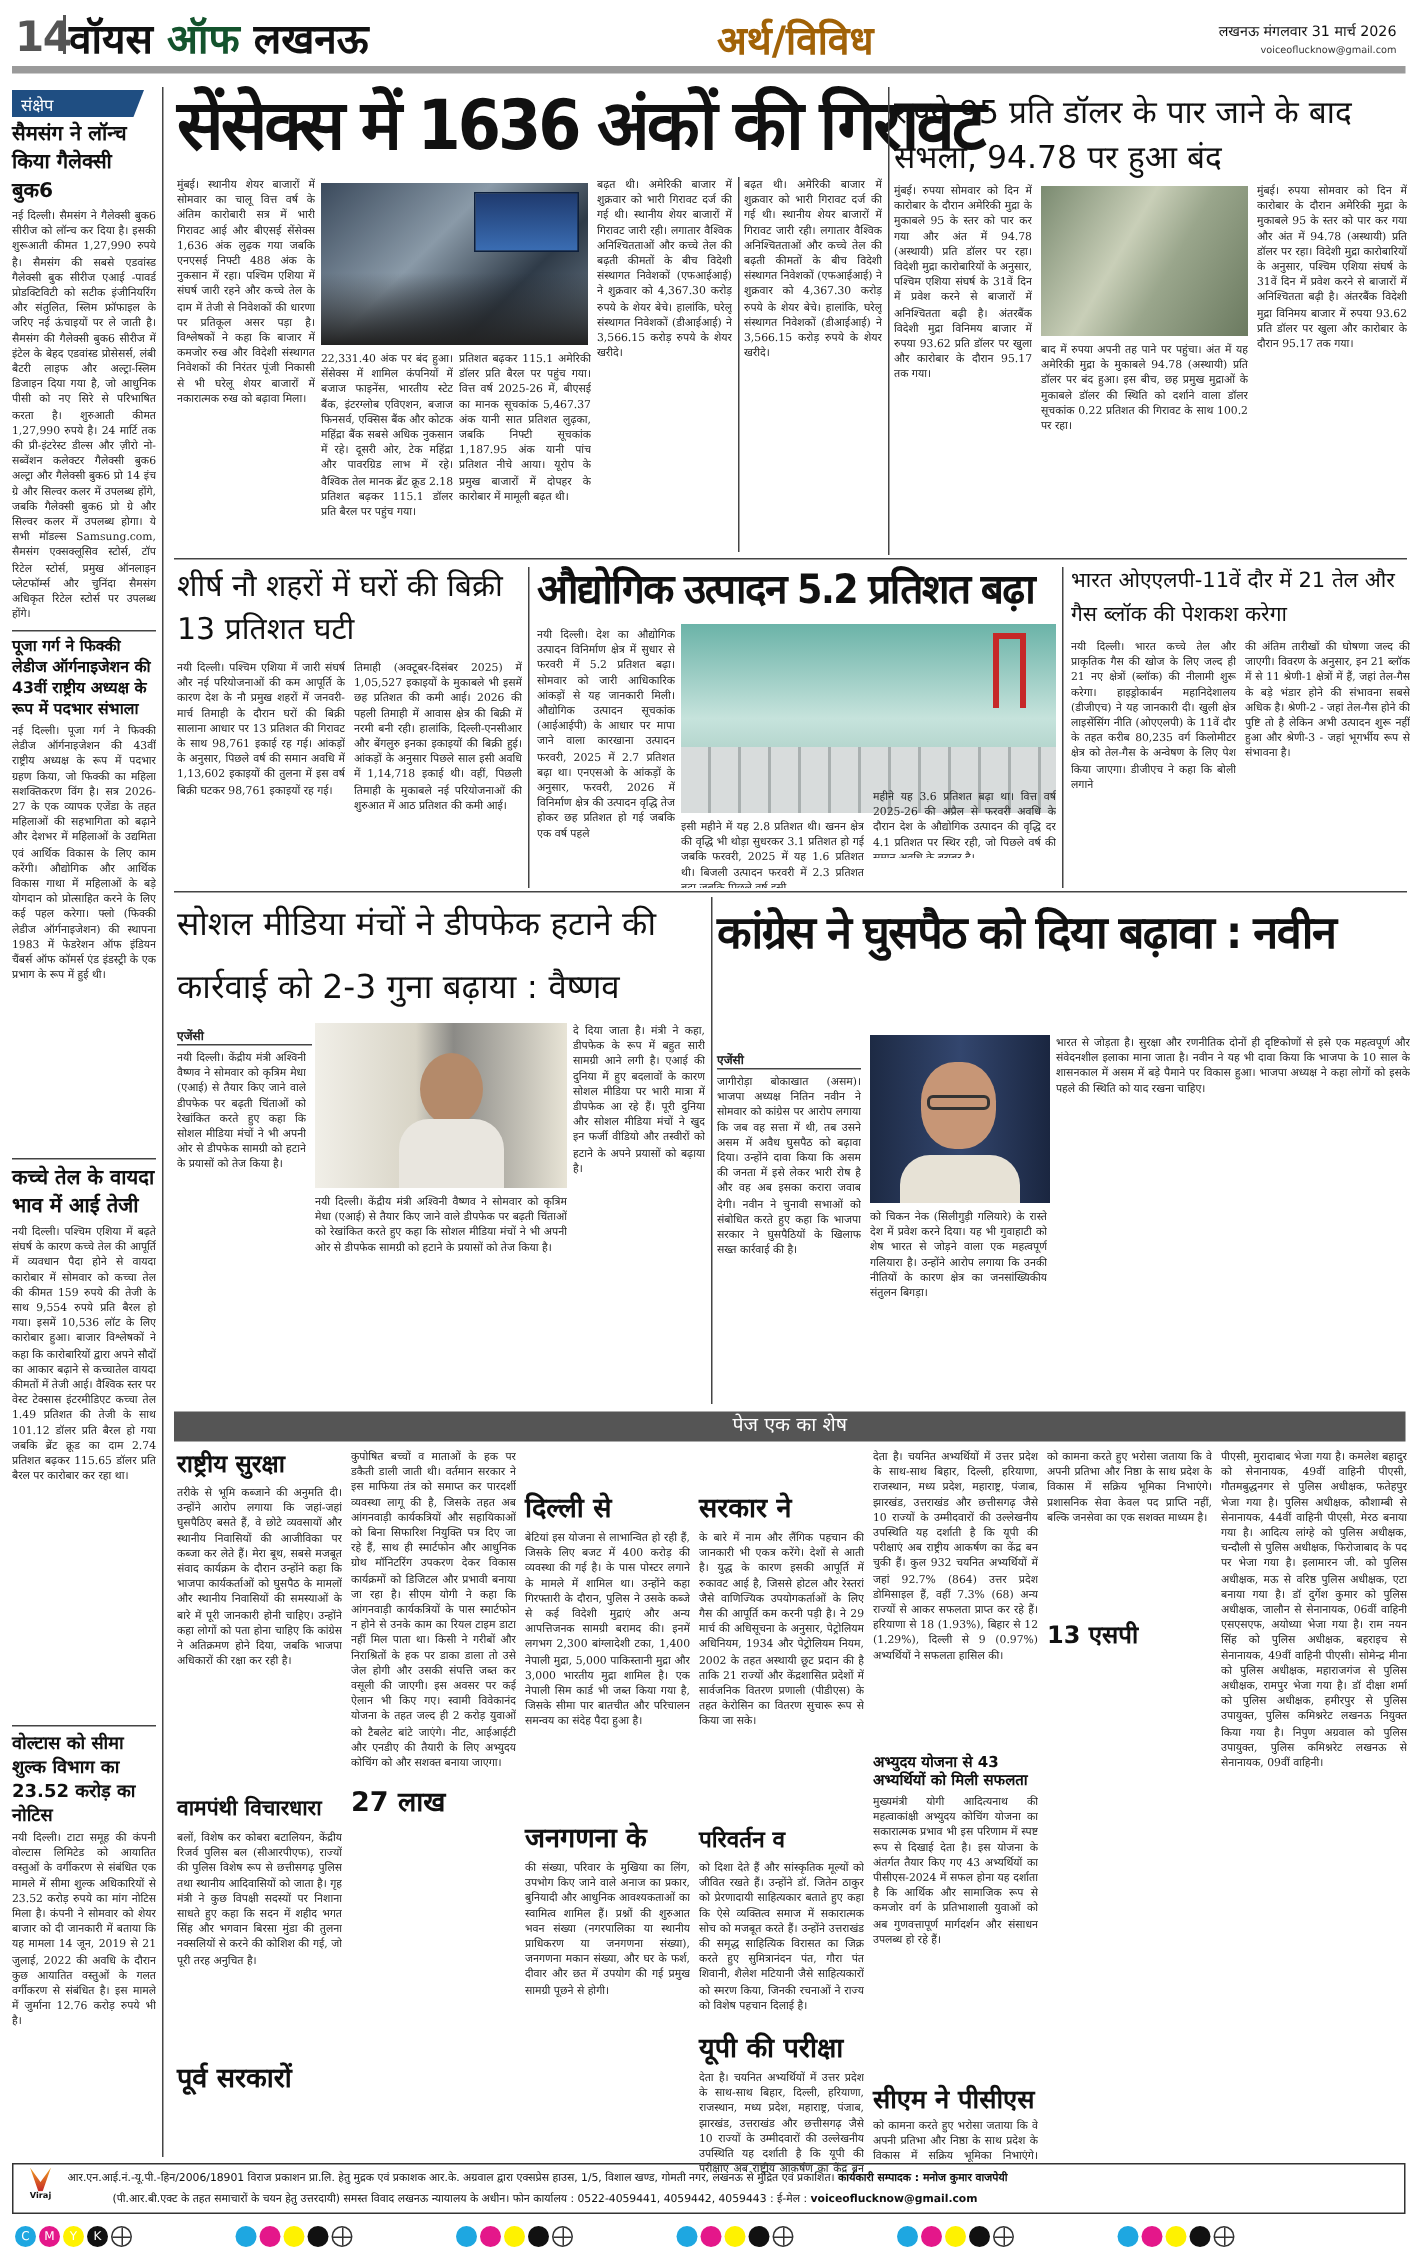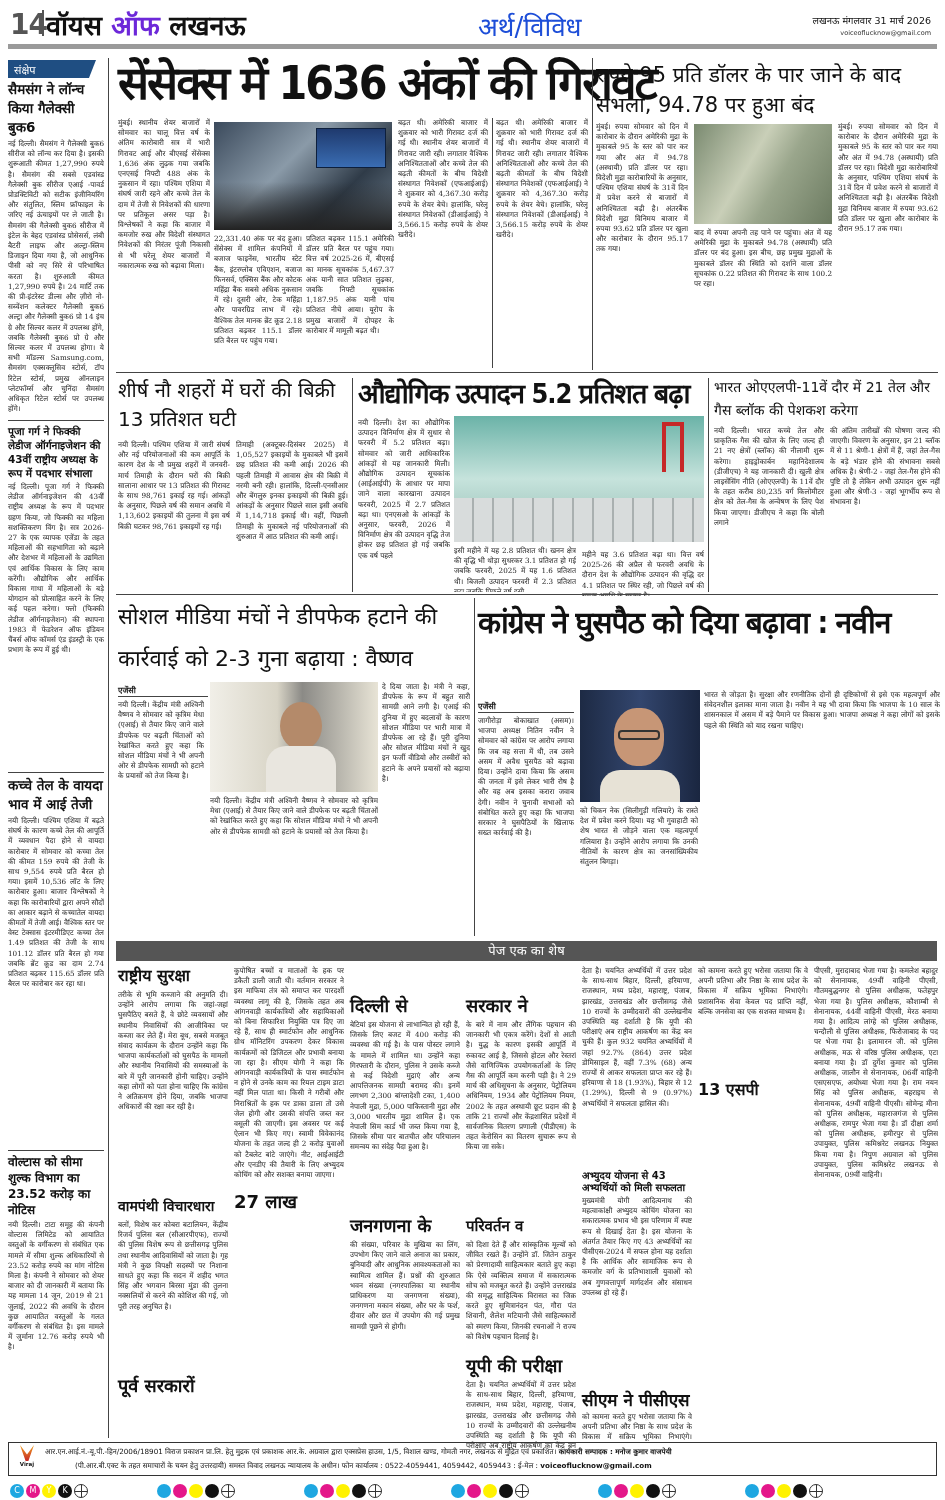--- a/index.html
+++ b/index.html
@@ -2,22 +2,22 @@
 <html><head>
 <meta charset="utf-8">
 <style>
 *{box-sizing:border-box;margin:0;padding:0}
 body{width:945px;height:1500px;background:#fff;font-family:"DejaVu Sans",sans-serif;color:#111;position:relative;overflow:hidden}
 .abs{position:absolute}
 .txt{font-family:"DejaVu Serif",serif;font-size:7.2px;line-height:10.2px;color:#222;text-align:justify;overflow:hidden}
 .hdr-bar{left:8px;right:8px;top:44px;height:5px;background:#9a9a9a}
 .masthead-no{left:10px;top:8px;font-size:28px;font-weight:bold;color:#555;letter-spacing:-1px}
 .masthead-name{left:46px;top:6px;font-size:27px;font-weight:bold;color:#111}
-.masthead-name .lt{color:#6d28d9}
-.section{left:478px;top:8px;font-size:26px;font-weight:normal;color:#1d4ed8}
+.masthead-name .lt{color:#14532d}
+.section{left:478px;top:8px;font-size:26px;font-weight:bold;color:#a16207}
 .dateline{right:14px;top:14px;font-size:9.5px;color:#111}
 .email-top{right:14px;top:29px;font-size:6.5px;color:#333}
 .brief-tag{left:8px;top:60px;width:88px;height:18px;background:#1f4e82;color:#fff;font-size:11px;padding:2px 6px;clip-path:polygon(0 0,100% 0,92% 100%,0 100%)}
 .vline{width:1px;background:#444}
 .hline{height:1px;background:#444}
 .h-xl{font-weight:bold;font-family:"DejaVu Sans Condensed","DejaVu Sans",sans-serif;letter-spacing:-2px}
 .photo{background:linear-gradient(135deg,#3b4a5c,#8a9aa8 40%,#2f3b48 70%,#6c7c8a)}
 .cmyk-dot{display:inline-block;width:14px;height:14px;border-radius:50%;margin-right:2px;vertical-align:middle}
 .reg{display:inline-block;width:14px;height:14px;border:1px solid #333;border-radius:50%;position:relative;vertical-align:middle}
 .reg:before{content:"";position:absolute;left:6px;top:0;width:1px;height:12px;background:#333}
@@ -92,21 +92,21 @@
 <div class="abs txt" style="left:236px;top:440px;width:112px;height:152px">तिमाही (अक्टूबर-दिसंबर 2025) में 1,05,527 इकाइयों के मुकाबले भी इसमें छह प्रतिशत की कमी आई। 2026 की पहली तिमाही में आवास क्षेत्र की बिक्री में नरमी बनी रही। हालांकि, दिल्ली-एनसीआर और बेंगलुरु इनका इकाइयों की बिक्री हुई। आंकड़ों के अनुसार पिछले साल इसी अवधि में 1,14,718 इकाई थी। वहीं, पिछली तिमाही के मुकाबले नई परियोजनाओं की शुरुआत में आठ प्रतिशत की कमी आई।</div>
 <div class="abs vline" style="left:352px;top:378px;height:214px"></div>
 
 <div class="abs h-xl" style="left:358px;top:376px;width:350px;font-size:27px;line-height:36px;letter-spacing:-1px;white-space:nowrap">औद्योगिक उत्पादन 5.2 प्रतिशत बढ़ा</div>
 <div class="abs txt" style="left:358px;top:418px;width:92px;height:174px">नयी दिल्ली। देश का औद्योगिक उत्पादन विनिर्माण क्षेत्र में सुधार से फरवरी में 5.2 प्रतिशत बढ़ा। सोमवार को जारी आधिकारिक आंकड़ों से यह जानकारी मिली। औद्योगिक उत्पादन सूचकांक (आईआईपी) के आधार पर मापा जाने वाला कारखाना उत्पादन फरवरी, 2025 में 2.7 प्रतिशत बढ़ा था। एनएसओ के आंकड़ों के अनुसार, फरवरी, 2026 में विनिर्माण क्षेत्र की उत्पादन वृद्धि तेज होकर छह प्रतिशत हो गई जबकि एक वर्ष पहले</div>
 <div class="abs" style="left:454px;top:416px;width:250px;height:126px;background:linear-gradient(180deg,#6bb3a8,#c6e3dc 50%,#8fb9b0);">
   <div style="position:absolute;right:20px;top:6px;width:22px;height:50px;border:4px solid #c62828;border-bottom:none"></div>
   <div style="position:absolute;left:0;bottom:0;width:100%;height:44px;background:repeating-linear-gradient(90deg,#d8dcdc 0 18px,#a9b0b0 18px 20px)"></div>
 </div>
 <div class="abs txt" style="left:454px;top:546px;width:122px;height:46px">इसी महीने में यह 2.8 प्रतिशत थी। खनन क्षेत्र की वृद्धि भी थोड़ा सुधरकर 3.1 प्रतिशत हो गई जबकि फरवरी, 2025 में यह 1.6 प्रतिशत थी। बिजली उत्पादन फरवरी में 2.3 प्रतिशत बढ़ा जबकि पिछले वर्ष इसी</div>
-<div class="abs txt" style="left:582px;top:550px;width:122px;height:46px">महीने यह 3.6 प्रतिशत बढ़ा था। वित्त वर्ष 2025-26 की अप्रैल से फरवरी अवधि के दौरान देश के औद्योगिक उत्पादन की वृद्धि दर 4.1 प्रतिशत पर स्थिर रही, जो पिछले वर्ष की समान अवधि के बराबर है।</div>
+<div class="abs txt" style="left:582px;top:526px;width:122px;height:46px">महीने यह 3.6 प्रतिशत बढ़ा था। वित्त वर्ष 2025-26 की अप्रैल से फरवरी अवधि के दौरान देश के औद्योगिक उत्पादन की वृद्धि दर 4.1 प्रतिशत पर स्थिर रही, जो पिछले वर्ष की समान अवधि के बराबर है।</div>
 <div class="abs vline" style="left:708px;top:378px;height:214px"></div>
 
 <div class="abs" style="left:714px;top:376px;width:228px;font-size:14px;line-height:23px">भारत ओएएलपी-11वें दौर में 21 तेल और गैस ब्लॉक की पेशकश करेगा</div>
 <div class="abs txt" style="left:714px;top:426px;width:110px;height:166px">नयी दिल्ली। भारत कच्चे तेल और प्राकृतिक गैस की खोज के लिए जल्द ही 21 नए क्षेत्रों (ब्लॉक) की नीलामी शुरू करेगा। हाइड्रोकार्बन महानिदेशालय (डीजीएच) ने यह जानकारी दी। खुली क्षेत्र लाइसेंसिंग नीति (ओएएलपी) के 11वें दौर के तहत करीब 80,235 वर्ग किलोमीटर क्षेत्र को तेल-गैस के अन्वेषण के लिए पेश किया जाएगा। डीजीएच ने कहा कि बोली लगाने</div>
 <div class="abs txt" style="left:830px;top:426px;width:110px;height:166px">की अंतिम तारीखों की घोषणा जल्द की जाएगी। विवरण के अनुसार, इन 21 ब्लॉक में से 11 श्रेणी-1 क्षेत्रों में हैं, जहां तेल-गैस के बड़े भंडार होने की संभावना सबसे अधिक है। श्रेणी-2 - जहां तेल-गैस होने की पुष्टि तो है लेकिन अभी उत्पादन शुरू नहीं हुआ और श्रेणी-3 - जहां भूगर्भीय रूप से संभावना है।</div>
 
 <div class="abs hline" style="left:116px;top:594px;width:822px"></div>
 
 <div class="abs" style="left:118px;top:596px;width:352px;font-size:22px;line-height:42px">सोशल मीडिया मंचों ने डीपफेक हटाने की कार्रवाई को 2-3 गुना बढ़ाया : वैष्णव</div>
 <div class="abs credit" style="left:118px;top:684px">एजेंसी</div>

